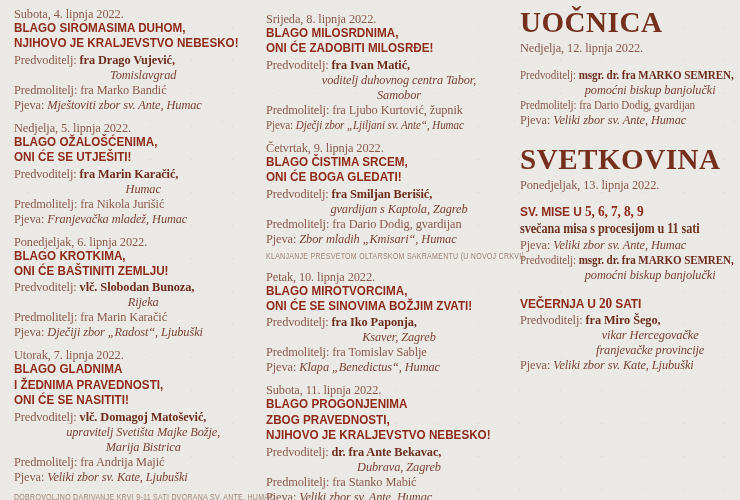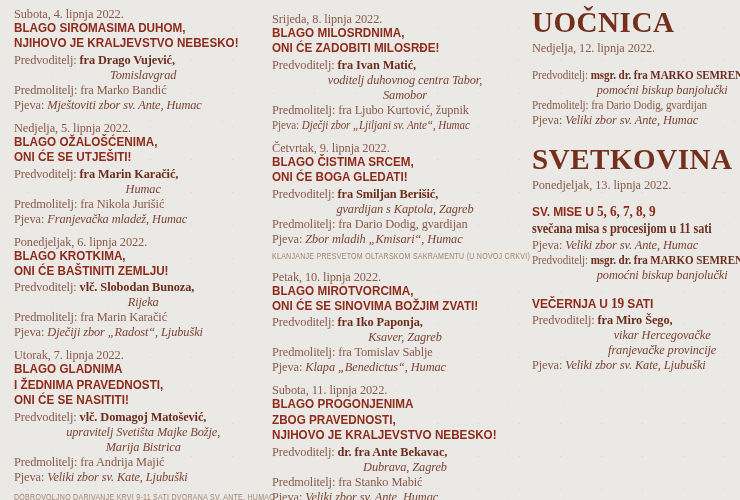--- a/index.html
+++ b/index.html
@@ -9,21 +9,21 @@
     background-color:#eae9e6;
     background-image:
       radial-gradient(rgba(90,90,110,0.10) 0.6px, transparent 1.1px),
       radial-gradient(rgba(130,115,100,0.08) 0.6px, transparent 1.1px),
       radial-gradient(rgba(100,100,120,0.06) 0.7px, transparent 1.2px);
     background-size: 41px 33px, 57px 47px, 73px 61px;
     background-position: 7px 11px, 23px 5px, 40px 29px;
     overflow:hidden;
     color:#8a5a49;
   }
-  .page { position:relative; width:740px; height:500px; display:flex; padding:6px 0 0 14px;gap:6px; }
+  .page { position:relative; width:740px; height:500px; display:flex; padding:6px 0 0 14px; }
   .col  { flex:0 0 auto; }
   .col-1 { width:232px; }
   .col-2 { width:240px; margin-left:20px; padding-top:5px; }
   .col-3 { width:234px; margin-left:14px; padding-top:0; }
   .block { margin-bottom:8px; }
 
   p { font-size:13px; line-height:15px; }
   .date, .line, .title, .small-note {
     white-space:nowrap;
     transform:scaleX(0.95);
@@ -181,21 +181,21 @@
       <p class="bigh">SVETKOVINA</p>
       <p class="date">Ponedjeljak, 13. lipnja 2022.</p>
       <div class="spacer-sm"></div>
       <p class="line massline"><span>SV. MISE U</span> <span class="massnum">5, 6, 7, 8, 9</span></p>
       <p class="line serifbold s85">svečana misa s procesijom u 11 sati</p>
       <p class="line"><span>Pjeva:</span> <span class="it">Veliki zbor sv. Ante, Humac</span></p>
       <p class="line s85"><span>Predvoditelj:</span> <span class="nm">msgr. dr. fra MARKO SEMREN,</span></p>
       <p class="line detail">pomoćni biskup banjolučki</p>
 
       <div class="group-vespers">
-        <p class="line massline"><span>VEČERNJA U</span> <span class="massnum">19</span> <span>SATI</span></p>
+        <p class="line massline"><span>VEČERNJA U</span> <span class="massnum">20</span> <span>SATI</span></p>
         <p class="line"><span>Predvoditelj:</span> <span class="nm">fra Miro Šego,</span></p>
         <p class="line detail">vikar Hercegovačke</p>
         <p class="line detail">franjevačke provincije</p>
         <p class="line"><span>Pjeva:</span> <span class="it">Veliki zbor sv. Kate, Ljubuški</span></p>
       </div>
     </div>
   </div>
 
 </div>
 

